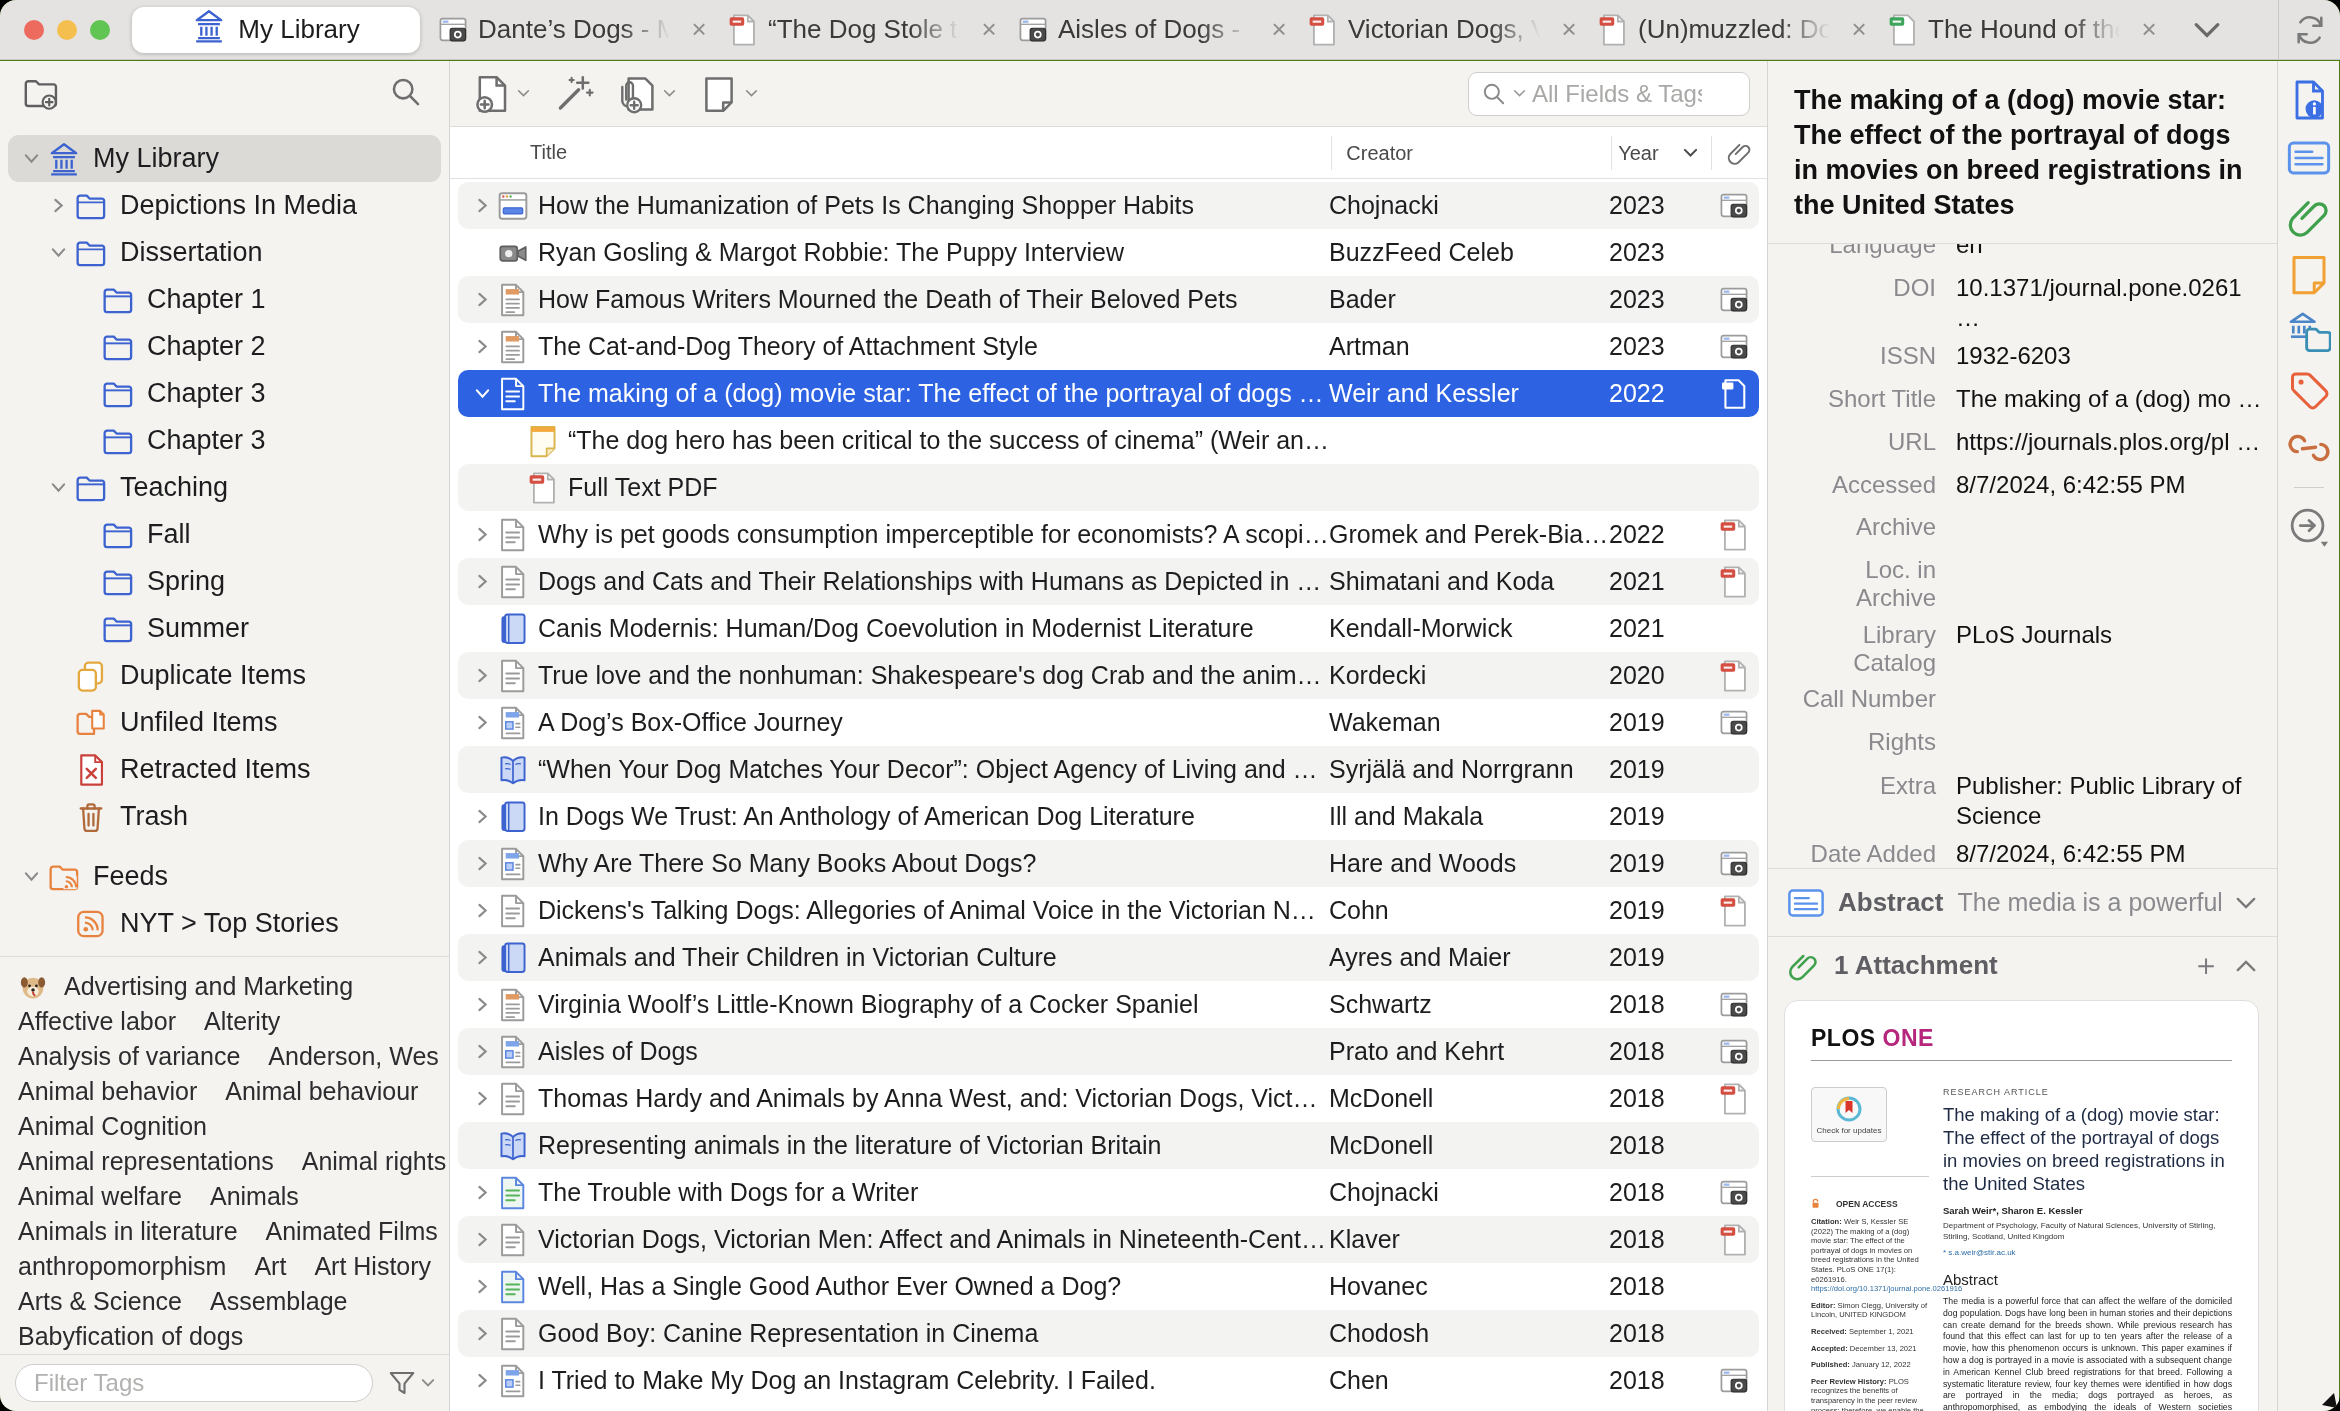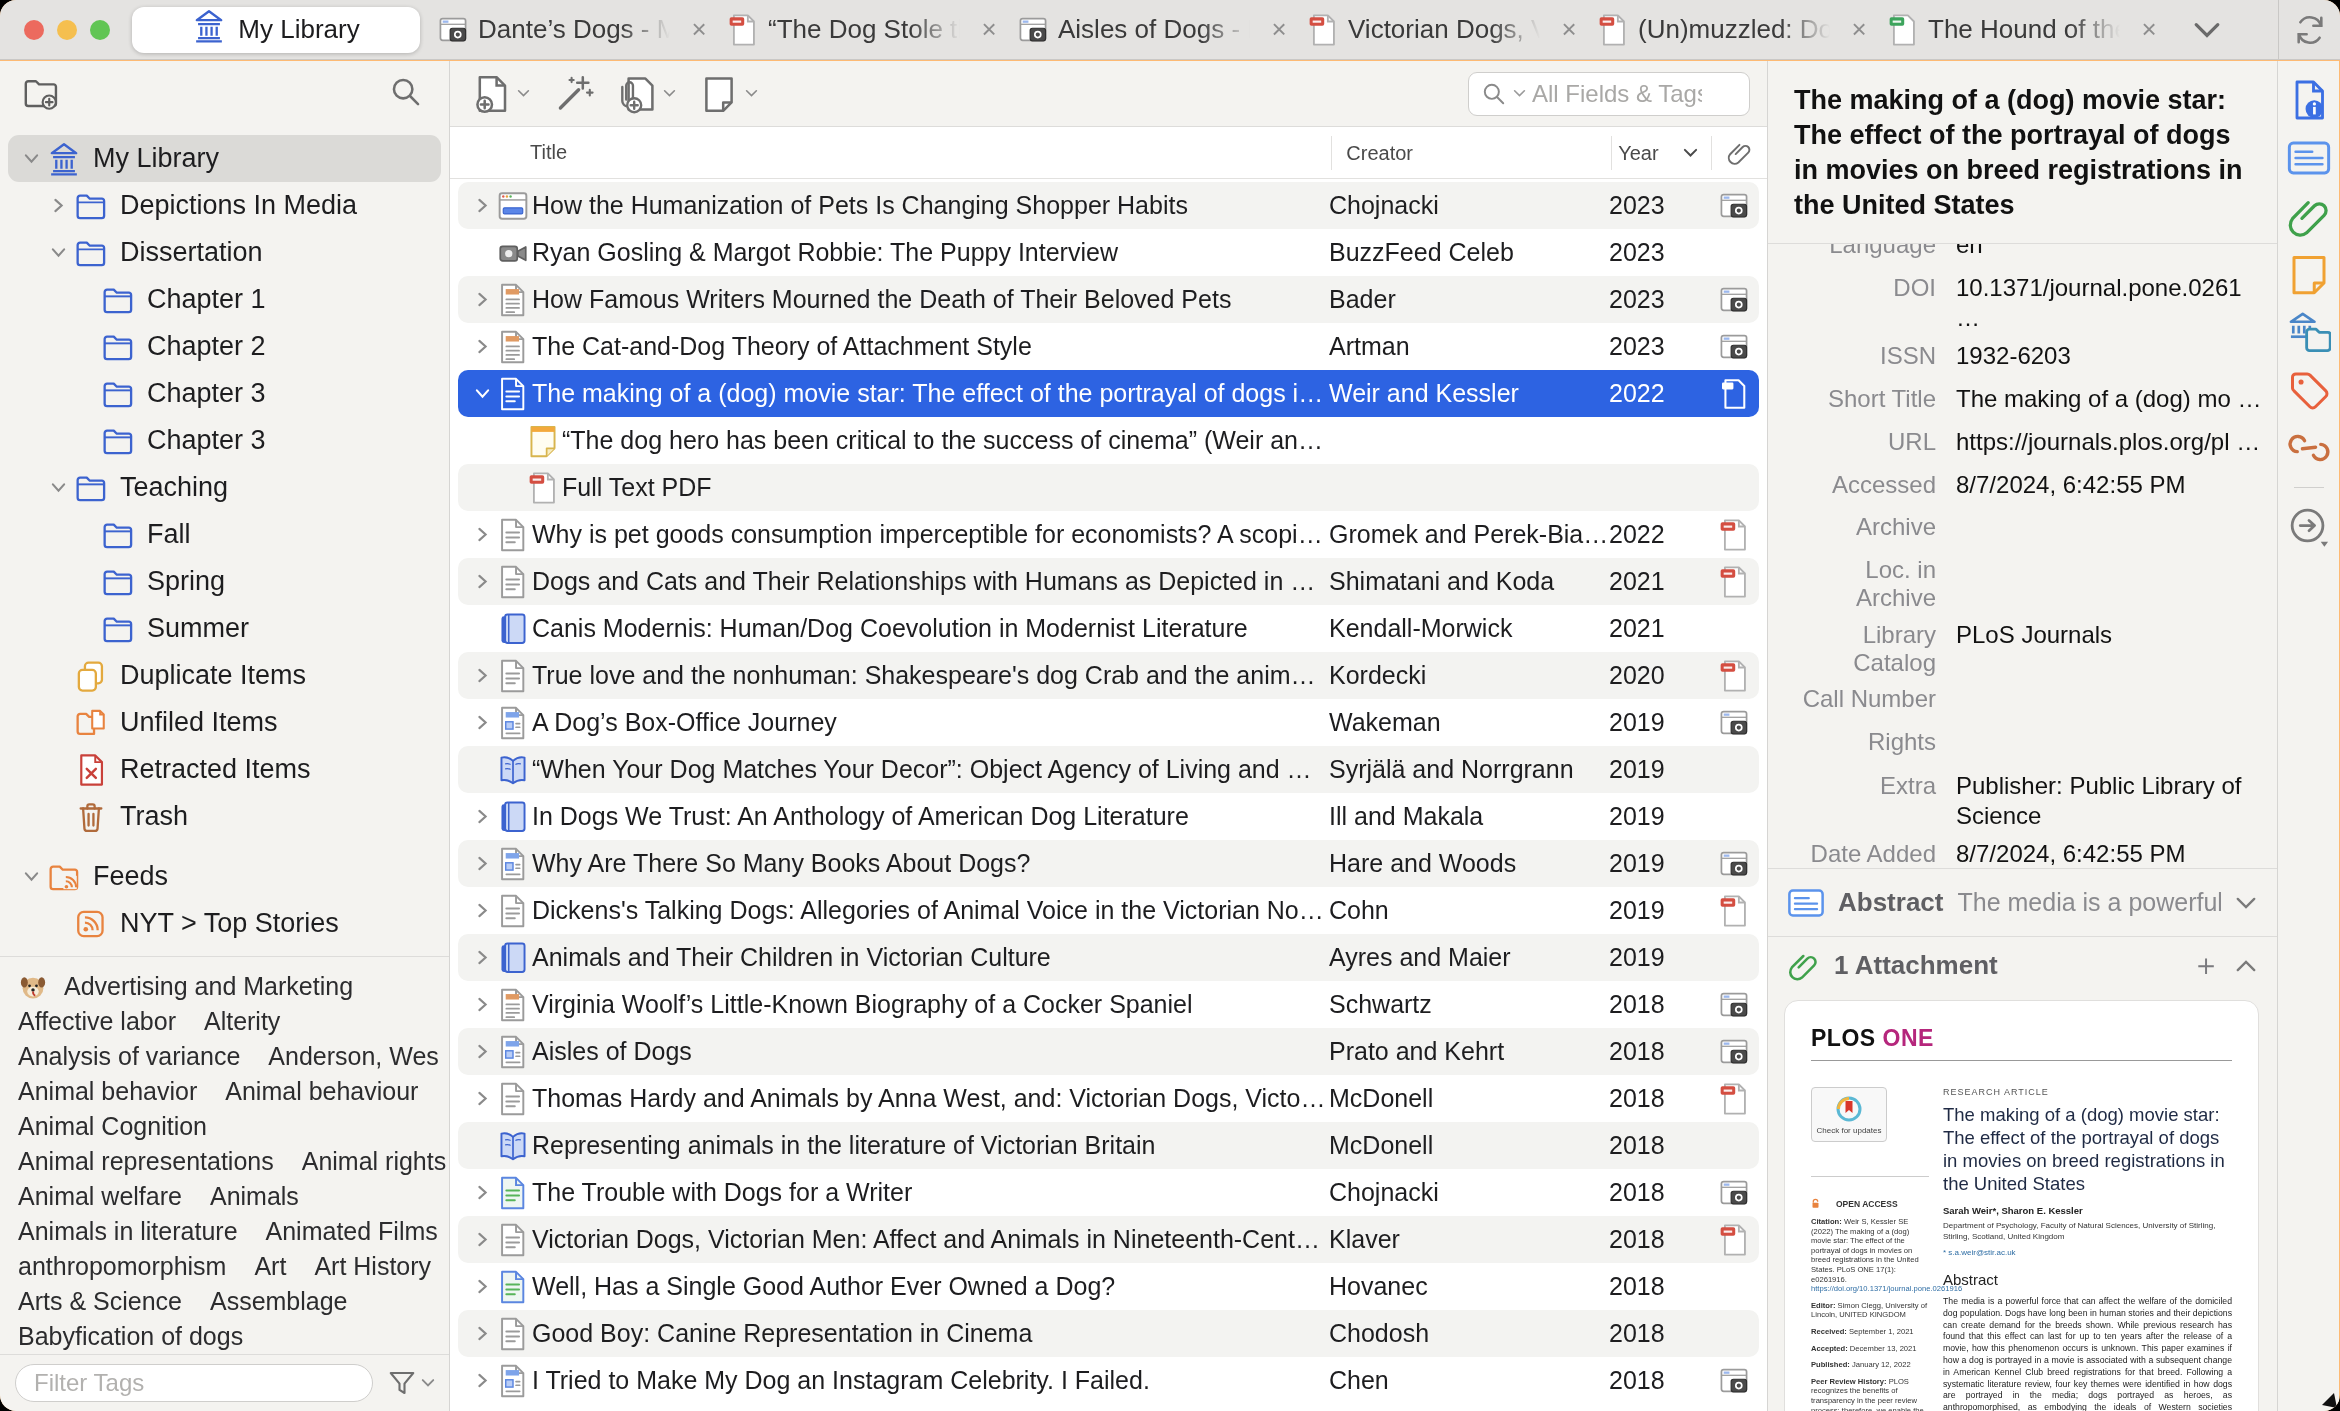--- a/index.html
+++ b/index.html
@@ -1,17 +1,17 @@
 <!DOCTYPE html>
 <html><head>
 <meta charset="utf-8">
 <style>
   * { margin:0; padding:0; box-sizing:border-box; }
   html,body { width:2340px; height:1411px; background:#000; font-family:"Liberation Sans", sans-serif; }
-  .window { position:relative; width:2340px; height:1411px; background:#fdba74; border-radius:16px; overflow:hidden; }
+  .window { position:relative; width:2340px; height:1411px; background:#4d7c0f; border-radius:16px; overflow:hidden; }
 
   
   .tabbar { position:absolute; top:0; left:0; width:2340px; height:60px; background:#e4e3e1; border-bottom:1px solid #c9c8c6; display:flex; align-items:center; }
   .traffic { display:flex; gap:13px; padding:0 22px 0 24px; }
   .traffic span { width:20px; height:20px; border-radius:50%; display:block; }
   .t-red{background:#ec6a5e;} .t-yel{background:#f5bf4f;} .t-grn{background:#61c554;}
   .tab-pill { width:288px; height:46px; background:#fff; border-radius:12px; box-shadow:0 1px 4px rgba(0,0,0,.22); display:flex; align-items:center; justify-content:center; gap:12px; margin-right:12px; font-size:26px; color:#1c1c1e; }
   .tab { width:290px; height:60px; display:flex; align-items:center; gap:10px; padding:0 10px 0 6px; font-size:26px; color:#3a3a3a; position:relative; }
   .tab .tlabel { flex:1; white-space:nowrap; overflow:hidden; -webkit-mask-image:linear-gradient(90deg,#000 72%,transparent 97%); mask-image:linear-gradient(90deg,#000 72%,transparent 97%); }
   .tab .tclose { color:#8e8e8e; font-size:26px; width:26px; text-align:center; }
@@ -50,21 +50,21 @@
   .ch-creator { width:280px; border-left:1px solid #e2e1df; padding-left:14px; height:34px; line-height:34px; }
   .ch-year { width:100px; border-left:1px solid #e2e1df; padding-left:6px; height:34px; line-height:34px; display:flex; align-items:center; gap:24px; }
   .ch-clip { width:56px; border-left:1px solid #e2e1df; height:34px; display:flex; align-items:center; justify-content:center; }
   .rows { flex:1; padding-top:3px; overflow:hidden; }
   .row { height:47px; margin:0 8px; border-radius:10px; display:flex; align-items:center; font-size:25px; color:#1d1d1f; }
   .row.stripe { background:#f3f3f1; }
   .row.sel { background:#2d63e2; color:#fff; }
   .row .rtwisty { width:24px; margin-left:12px; flex:none; display:flex; justify-content:center; }
   .row .rindent { width:30px; flex:none; }
   .row .ricon { width:38px; flex:none; display:flex; justify-content:center; }
-  .row .rtitle { flex:1; white-space:nowrap; overflow:hidden; text-overflow:ellipsis; }
+  .row .rtitle { flex:1; margin-left:6px; white-space:nowrap; overflow:hidden; text-overflow:ellipsis; }
   .row .rcreator { width:280px; flex:none; white-space:nowrap; overflow:hidden; text-overflow:ellipsis; }
   .row .ryear { width:100px; flex:none; }
   .row .rattach { width:50px; flex:none; display:flex; justify-content:center; }
 
   
   .details { width:509px; height:100%; background:#f4f3f0; display:flex; flex-direction:column; overflow:hidden; }
   .dtitle { flex:none; padding:22px 16px 20px 26px; font-size:27px; font-weight:bold; color:#111; line-height:35px; border-bottom:1px solid #dddcda; }
   .dfields { flex:none; height:625px; overflow:hidden; padding-top:0; border-bottom:1px solid #dddcda; }
   .dfield { display:flex; min-height:43px; align-items:baseline; padding:8px 14px 0 20px; }
   .dfield .flab { width:148px; flex:none; text-align:right; color:#8a8a8e; font-size:24px; margin-right:20px; }

